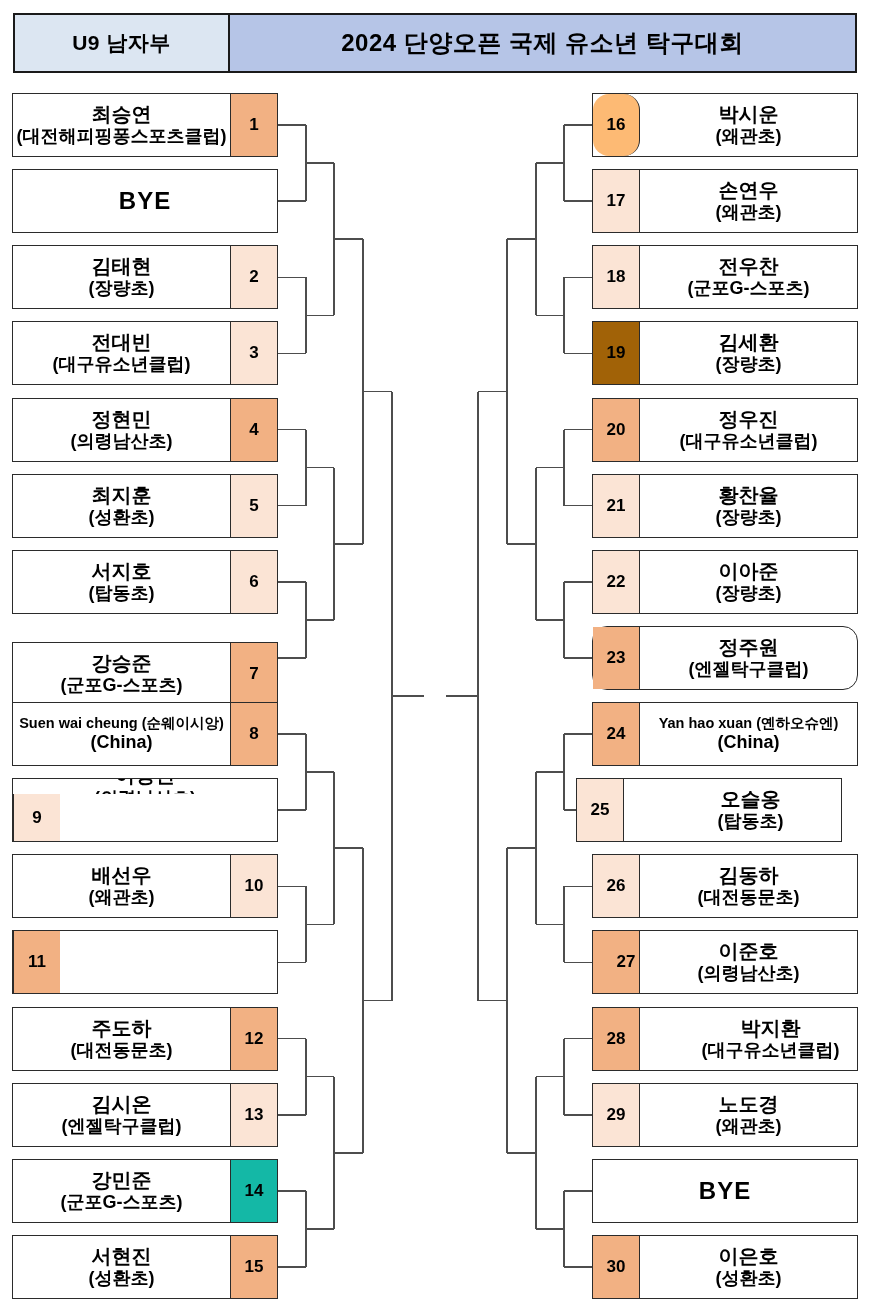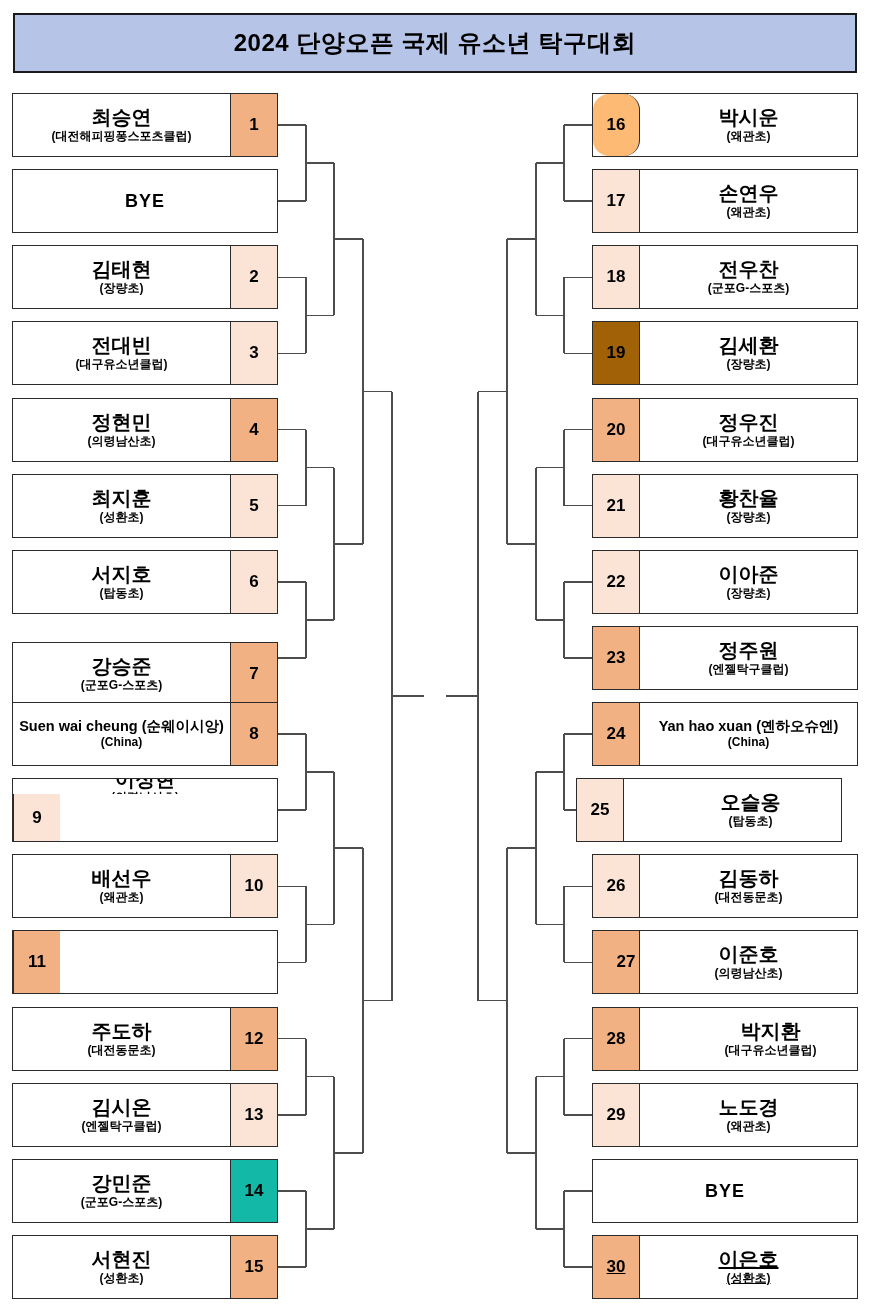--- a/index.html
+++ b/index.html
@@ -27,38 +27,39 @@
   .entry{
     position:absolute;height:64px;width:266px;background:#ffffff;
     border:1.5px solid #2b2b2b;box-sizing:border-box;display:flex;flex-direction:row;
   }
   .namecell{
     flex:1;display:flex;flex-direction:column;align-items:center;justify-content:center;
     gap:1px;overflow:hidden;padding:1px 2px;
   }
   .pname{font-size:20px;font-weight:bold;line-height:1.12;white-space:nowrap;}
   .pname.small{font-size:14.5px;}
-  .pclub{font-size:12px;font-weight:bold;line-height:1.15;white-space:nowrap;}
+  .pclub{font-size:18px;font-weight:bold;line-height:1.15;white-space:nowrap;}
   .seedcell{
     width:47px;flex:0 0 47px;display:flex;align-items:center;justify-content:center;
     font-size:17px;font-weight:bold;box-sizing:border-box;
   }
   .entry.leftside .seedcell{border-left:1.5px solid #2b2b2b;}
   .entry.rightside .seedcell{border-right:1.5px solid #2b2b2b;}
   .entry.bye{align-items:center;justify-content:center;}
-  .byetext{font-size:18px;font-weight:bold;letter-spacing:1px;}
+  .byetext{font-size:24px;font-weight:bold;letter-spacing:1px;}
 </style>
 </head>
 <body>
 
 <div id="stage">
   <svg id="wires" width="870" height="1312">
       <path d="M 278 125.0 H 306 M 278 201.1 H 306 M 278 277.3 H 306 M 278 353.4 H 306 M 278 429.5 H 306 M 278 505.6 H 306 M 278 581.8 H 306 M 278 657.9 H 306 M 278 734.0 H 306 M 278 810.2 H 306 M 278 886.3 H 306 M 278 962.4 H 306 M 278 1038.6 H 306 M 278 1114.7 H 306 M 278 1190.8 H 306 M 278 1266.9 H 306 M 306 125.0 V 201.1 M 306 163.1 H 334 M 306 277.3 V 353.4 M 306 315.3 H 334 M 306 429.5 V 505.6 M 306 467.6 H 334 M 306 581.8 V 657.9 M 306 619.8 H 334 M 306 734.0 V 810.2 M 306 772.1 H 334 M 306 886.3 V 962.4 M 306 924.4 H 334 M 306 1038.6 V 1114.7 M 306 1076.6 H 334 M 306 1190.8 V 1266.9 M 306 1228.9 H 334 M 334 163.1 V 315.3 M 334 239.2 H 363 M 334 467.6 V 619.8 M 334 543.7 H 363 M 334 772.1 V 924.4 M 334 848.2 H 363 M 334 1076.6 V 1228.9 M 334 1152.8 H 363 M 363 239.2 V 543.7 M 363 391.5 H 392 M 363 848.2 V 1152.8 M 363 1000.5 H 392 M 392 391.5 V 1000.5 M 392 696.0 H 424 M 564 125.0 H 592 M 564 201.1 H 592 M 564 277.3 H 592 M 564 353.4 H 592 M 564 429.5 H 592 M 564 505.6 H 592 M 564 581.8 H 592 M 564 657.9 H 592 M 564 734.0 H 592 M 564 810.2 H 592 M 564 886.3 H 592 M 564 962.4 H 592 M 564 1038.6 H 592 M 564 1114.7 H 592 M 564 1190.8 H 592 M 564 1266.9 H 592 M 564 125.0 V 201.1 M 536 163.1 H 564 M 564 277.3 V 353.4 M 536 315.3 H 564 M 564 429.5 V 505.6 M 536 467.6 H 564 M 564 581.8 V 657.9 M 536 619.8 H 564 M 564 734.0 V 810.2 M 536 772.1 H 564 M 564 886.3 V 962.4 M 536 924.4 H 564 M 564 1038.6 V 1114.7 M 536 1076.6 H 564 M 564 1190.8 V 1266.9 M 536 1228.9 H 564 M 536 163.1 V 315.3 M 507 239.2 H 536 M 536 467.6 V 619.8 M 507 543.7 H 536 M 536 772.1 V 924.4 M 507 848.2 H 536 M 536 1076.6 V 1228.9 M 507 1152.8 H 536 M 507 239.2 V 543.7 M 478 391.5 H 507 M 507 848.2 V 1152.8 M 478 1000.5 H 507 M 478 391.5 V 1000.5 M 446 696.0 H 478 " stroke="#4d4d4d" stroke-width="1.6" fill="none" shape-rendering="crispEdges"></path>
     </svg>
   <div id="header">
+    <div id="division" style="background: rgb(220, 230, 242);">U9 남자부</div>
     <div id="title" style="background: rgb(182, 197, 231);">2024 단양오픈 국제 유소년 탁구대회</div>
   </div>
   <div id="boxes">
       <div class="entry leftside" style="left: 12px; top: 93px;">
         <div class="namecell">
           <div class="pname">최승연</div>
           <div class="pclub">(대전해피핑퐁스포츠클럽)</div>
         </div>
         <div class="seedcell" style="background: rgb(242, 177, 131);">1</div>
       </div>
@@ -201,21 +202,21 @@
           <div class="pclub">(장량초)</div>
         </div>
       </div>
       <div class="entry rightside" style="left: 592px; top: 550px;">
         <div class="seedcell" style="background: rgb(251, 228, 213);">22</div>
         <div class="namecell">
           <div class="pname">이아준</div>
           <div class="pclub">(장량초)</div>
         </div>
       </div>
-      <div class="entry rightside" style="left: 592px; top: 626px;">
+      <div class="entry rightside" style="left: 592px; top: 626px; border-radius: 15px;">
         <div class="seedcell" style="background: rgb(242, 177, 131);">23</div>
         <div class="namecell">
           <div class="pname">정주원</div>
           <div class="pclub">(엔젤탁구클럽)</div>
         </div>
       </div>
       <div class="entry rightside" style="left: 592px; top: 702px;">
         <div class="seedcell" style="background: rgb(242, 177, 131);">24</div>
         <div class="namecell">
           <div class="pname small">Yan hao xuan (옌하오슈엔)</div>
@@ -253,21 +254,21 @@
       <div class="entry rightside" style="left: 592px; top: 1083px;">
         <div class="seedcell" style="background: rgb(251, 228, 213);">29</div>
         <div class="namecell">
           <div class="pname">노도경</div>
           <div class="pclub">(왜관초)</div>
         </div>
       </div>
       <div class="entry rightside bye" style="left: 592px; top: 1159px;">
         <div class="byetext">BYE</div>
       </div>
-      <div class="entry rightside" style="left: 592px; top: 1235px; text-decoration: underline;">
+      <div class="entry rightside" style="left: 592px; top: 1235px;">
         <div class="seedcell" style="background: rgb(242, 177, 131);">30</div>
         <div class="namecell">
           <div class="pname">이은호</div>
           <div class="pclub">(성환초)</div>
         </div>
       </div>
     </div>
 </div>
 
 </body></html>

